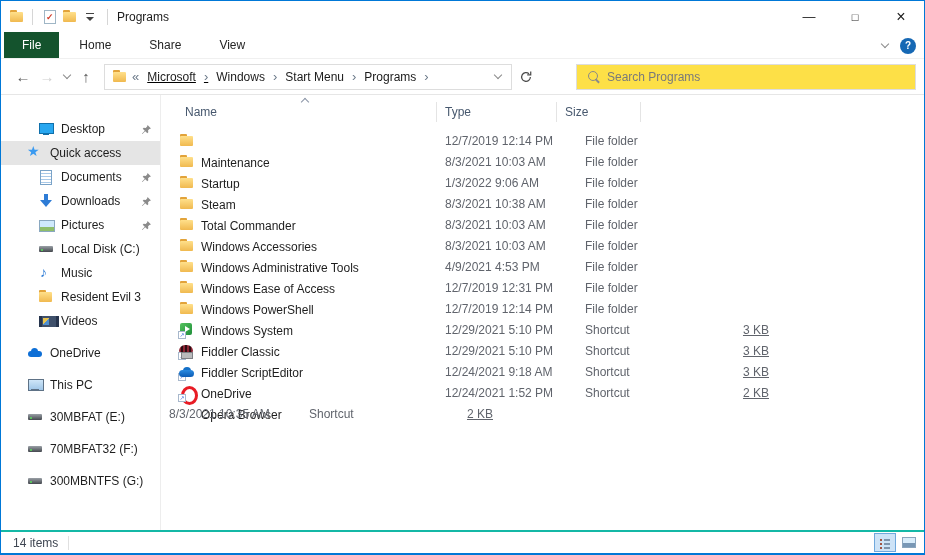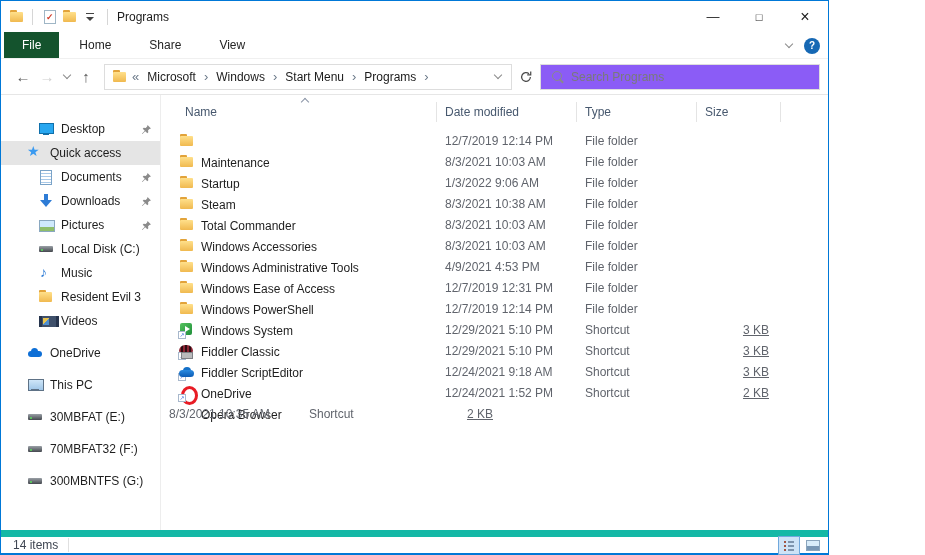--- a/index.html
+++ b/index.html
@@ -1,18 +1,18 @@
 <!DOCTYPE html>
 <html><head>
 <meta charset="utf-8">
 <style>
   html,body{margin:0;padding:0;background:#fff;}
   body{width:925px;height:555px;overflow:hidden;font-family:"Liberation Sans",sans-serif;}
   *{box-sizing:border-box;}
-  #window{width:829px;height:555px;border:1px solid #0078d7;border-bottom-width:2px;display:flex;flex-direction:column;background:#fff;}
+  #window{width:925px;height:555px;border:1px solid #0078d7;border-bottom-width:2px;display:flex;flex-direction:column;background:#fff;}
 
   
   .titlebar{height:31px;display:flex;align-items:center;padding-left:8px;flex:none;}
   .tb-sep{width:1px;height:16px;background:#d6d6d6;margin:0 7px;flex:none;}
   .qat-btn{display:flex;align-items:center;justify-content:center;width:20px;height:22px;flex:none;}
   .title-text{font-size:12px;color:#1b1b1b;margin-left:2px;}
   .win-controls{margin-left:auto;display:flex;height:31px;}
   .win-btn{width:46px;height:31px;display:flex;align-items:center;justify-content:center;font-size:13px;color:#1a1a1a;}
   .win-btn.close{font-size:16px;}
   .win-btn.max{font-size:11px;}
@@ -28,21 +28,21 @@
   
   .toolbar{height:36px;display:flex;align-items:center;padding:0 8px 0 10px;border-bottom:1px solid #e6e6e6;flex:none;}
   .nav-btn{width:24px;height:26px;display:flex;align-items:center;justify-content:center;font-size:15px;color:#5a5a5a;flex:none;}
   .nav-btn.disabled{color:#cfcfcf;}
   .nav-btn.small{width:15px;}
   .addressbar{height:26px;border:1px solid #ddd;display:flex;align-items:center;padding-left:7px;margin-left:6px;width:408px;flex:none;background:#fff;}
   .crumb{font-size:12px;color:#1b1b1b;padding:0 4px;}
   .crumb-sep{font-size:13px;color:#6a7888;padding:0 4px;}
   .addr-chev{margin-left:auto;margin-right:10px;}
   .refresh-btn{width:28px;height:26px;display:flex;align-items:center;justify-content:center;flex:none;}
-  .searchbox{height:26px;width:340px;border:1px solid #ddd;display:flex;align-items:center;margin-left:auto;background:#8b5cf6;}
+  .searchbox{height:26px;width:340px;border:1px solid #ddd;display:flex;align-items:center;margin-left:auto;background:#fde047;}
   .mag{width:10px;height:10px;border:1.4px solid #8a8a8a;border-radius:50%;position:relative;margin:0 9px 2px 11px;flex:none;}
   .mag::after{content:"";position:absolute;width:5px;height:1.5px;background:#8a8a8a;transform:rotate(45deg);left:6px;top:8px;}
   .searchbox input{border:none;outline:none;flex:1;font-family:inherit;font-size:12px;color:#1b1b1b;background:transparent;padding:0;}
   .searchbox input::placeholder{color:#7a7a7a;}
 
   
   .main{flex:1;display:flex;min-height:0;}
   .sidebar{width:160px;flex:none;border-right:1px solid #ededed;padding-top:22px;}
   .side-item{height:24px;display:flex;align-items:center;font-size:12px;color:#1e1e1e;}
   .side-item.root{padding-left:26px;}
@@ -100,21 +100,21 @@
   .sort-caret::before{content:"";position:absolute;left:1px;top:2px;width:5px;height:5px;border-left:1px solid #8a94a6;border-top:1px solid #8a94a6;transform:rotate(45deg);}
   .rows{margin-top:5px;}
   .row{height:21px;display:flex;align-items:center;font-size:12px;}
   .c-name{width:276px;padding-left:18px;display:flex;align-items:center;color:#1e1e1e;white-space:nowrap;}
   .fname{margin-left:6px;margin-top:44px;}
   .c-date{width:140px;padding-left:8px;color:#60646c;}
   .c-type{width:120px;padding-left:8px;color:#60646c;}
   .c-size{width:84px;padding-right:12px;text-align:right;color:#60646c;text-decoration:underline;}
 
   
-  .statusbar{height:23px;border-top:7px solid #14b8a6;display:flex;align-items:center;padding:0 4px 0 12px;flex:none;font-size:12px;color:#3f4652;}
+  .statusbar{height:23px;border-top:2px solid #14b8a6;display:flex;align-items:center;padding:0 4px 0 12px;flex:none;font-size:12px;color:#3f4652;}
   .status-sep{width:1px;height:14px;background:#e0e0e0;margin-left:10px;}
   .view-switch{margin-left:auto;display:flex;align-items:center;}
   .view-btn{width:22px;height:19px;display:flex;align-items:center;justify-content:center;margin-left:2px;border:1px solid transparent;}
   .view-btn.selected{background:#cde3f7;border:1px solid #70a8dc;}
   .details-glyph{position:relative;width:12px;height:12px;}
   .details-glyph::before{content:"";position:absolute;left:1px;top:2px;width:2px;height:2px;background:#a05545;box-shadow:0 4px 0 #a05545,0 8px 0 #a05545;}
   .details-glyph::after{content:"";position:absolute;left:5px;top:2px;width:6px;height:2px;background:#7d94ad;box-shadow:0 4px 0 #7d94ad,0 8px 0 #7d94ad;}
   .thumb-glyph{width:14px;height:11px;border:1px solid #8aa5bd;background:linear-gradient(180deg,#d8ecfa 0 55%,#7897b5 55%);}
 
   .qat-caret{position:relative;width:8px;height:8px;}
@@ -179,21 +179,21 @@
     <span class="nav-btn small">
         <span class="chev"></span>
       </span>
     <span class="nav-btn">↑</span>
 
     <div class="addressbar">
       <span class="fi folder"></span>
       <span class="crumb-sep">«</span>
       <span style="display:flex;align-items:center;">
 
-          <span style="display:flex;align-items:center;">
+          <span style="display:flex;align-items:center;text-decoration:underline;">
             <span class="crumb">Microsoft</span>
             <span class="crumb-sep">›</span>
           </span>
 
           <span style="display:flex;align-items:center;">
             <span class="crumb">Windows</span>
             <span class="crumb-sep">›</span>
           </span>
 
           <span style="display:flex;align-items:center;">
@@ -365,21 +365,20 @@
             </svg>
           </span>
         </div>
 
       </div>
 
     <div class="content">
       <span class="sort-caret"></span>
       <div class="cols">
         <div class="hcell h-name">Name</div>
-        <div class="hcell h-date">Date modified</div>
         <div class="hcell h-type">Type</div>
         <div class="hcell h-size">Size</div>
       </div>
       <div class="rows">
 
           <div class="row">
             <div class="c-name">
               <span class="fi folder"></span>
               <span class="fname">Maintenance</span>
             </div>

